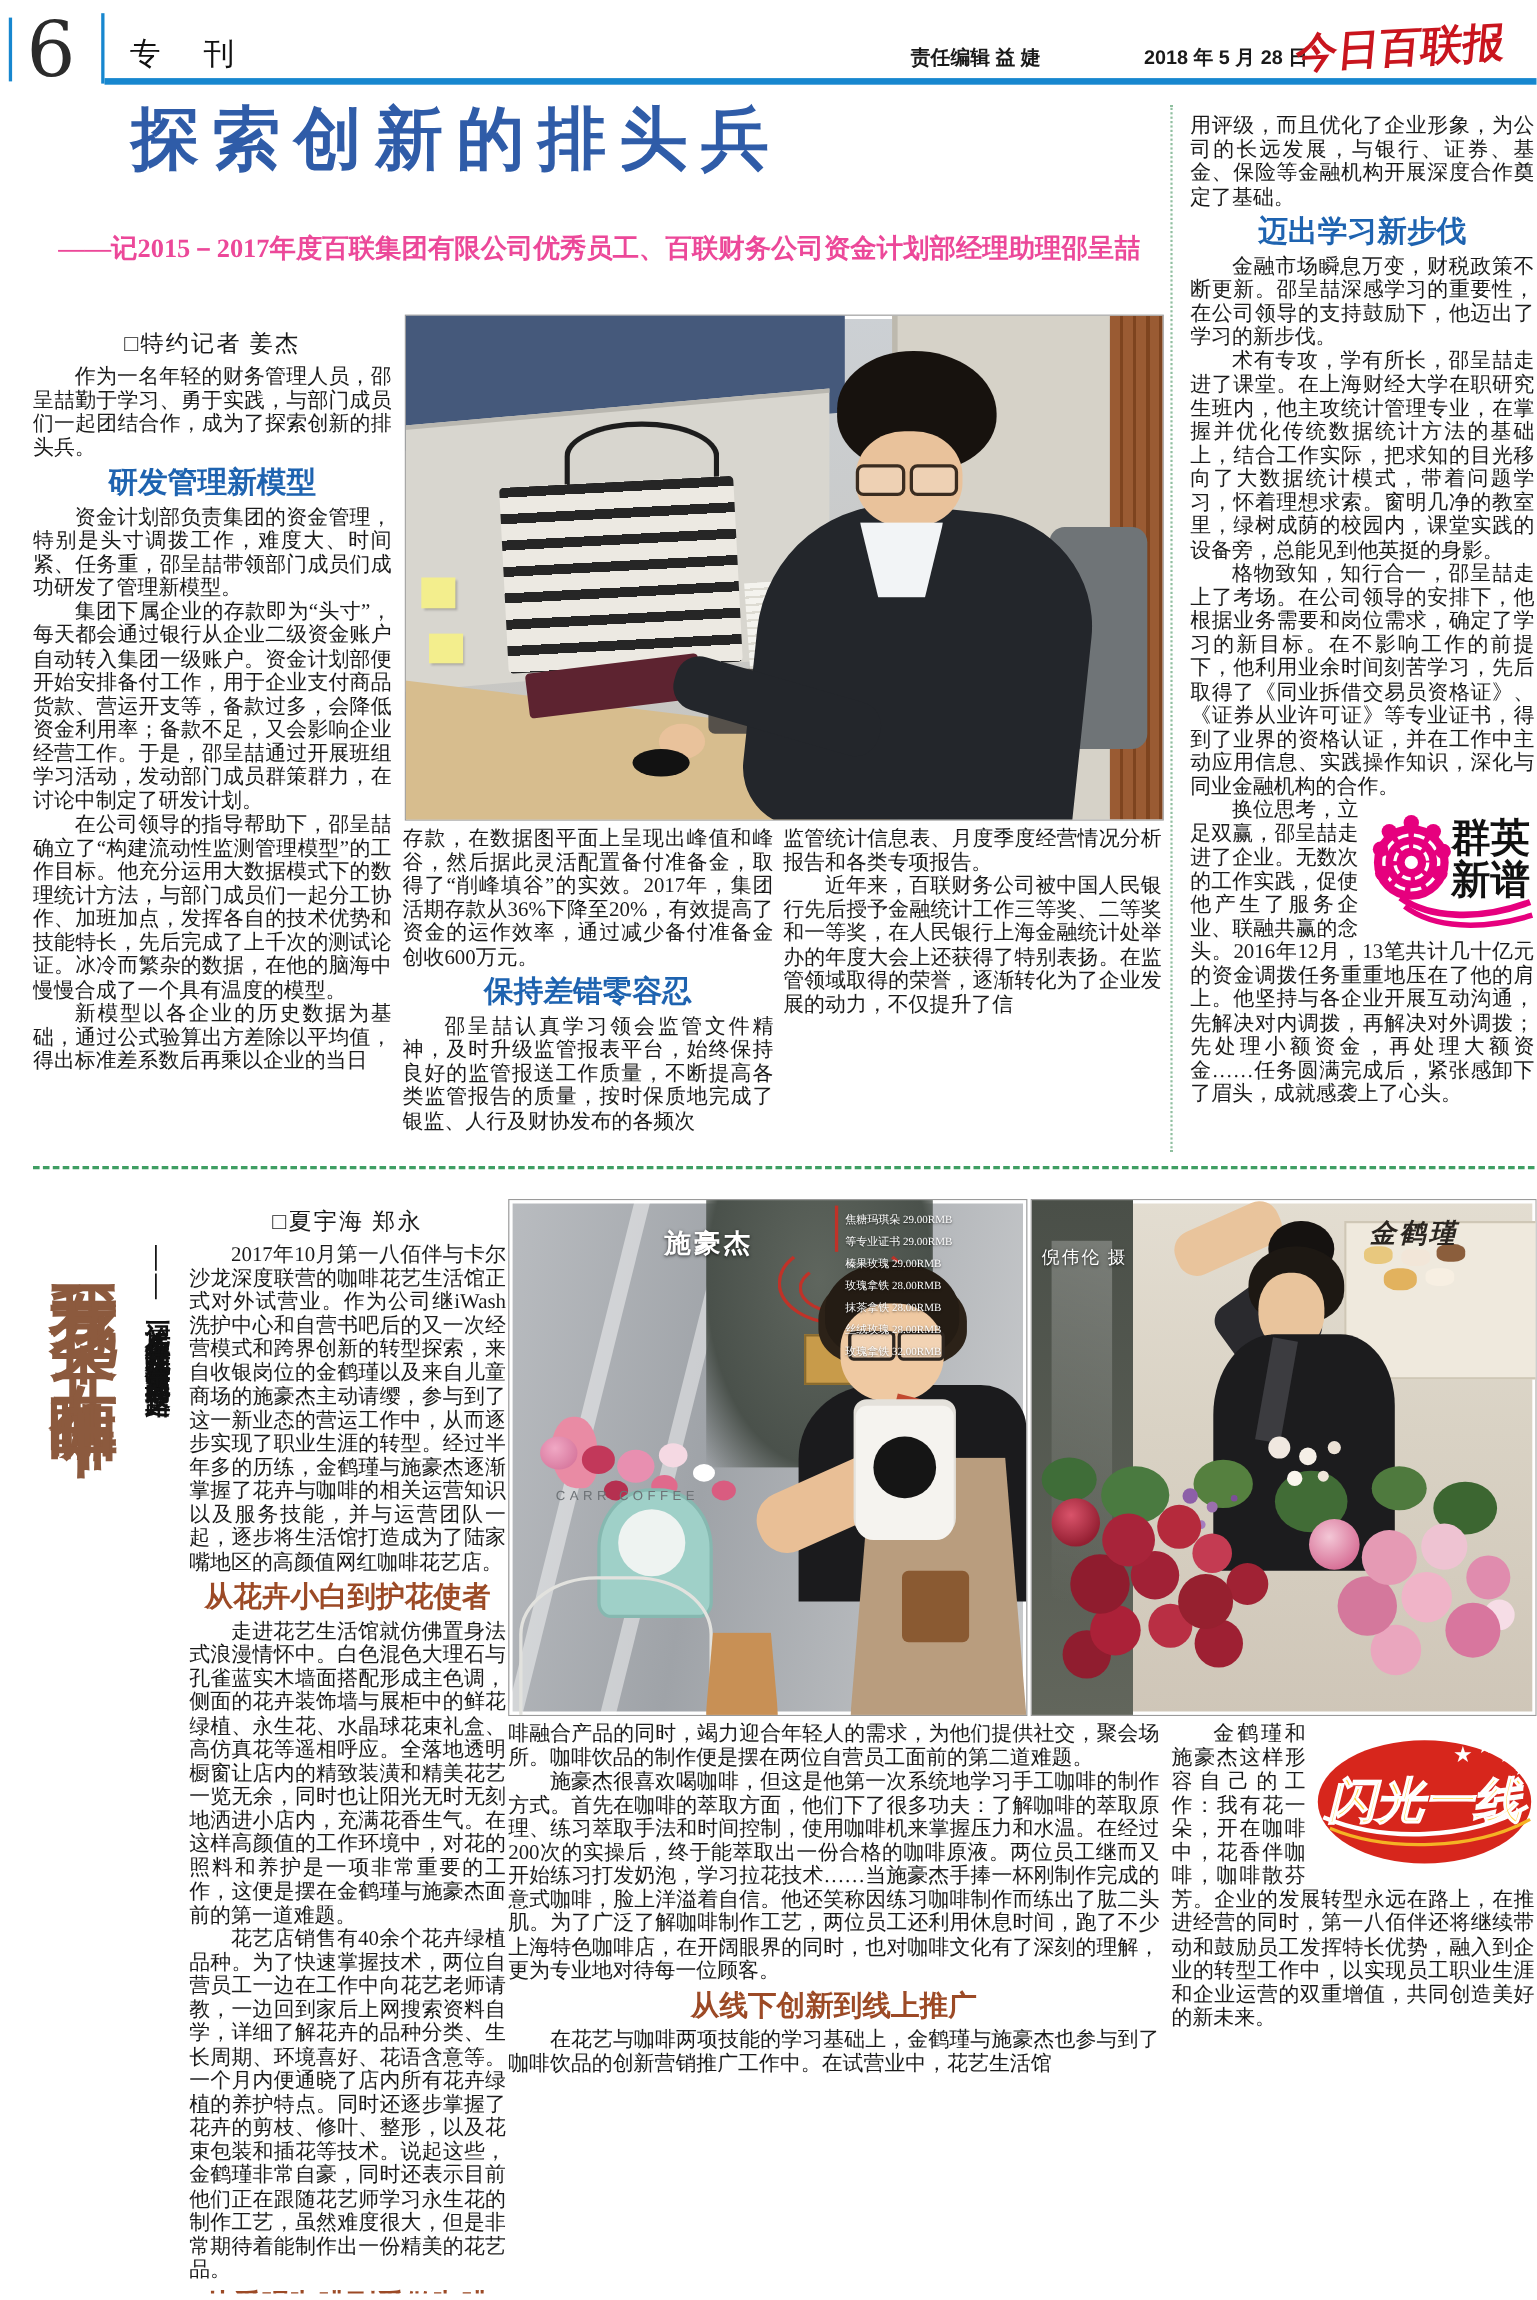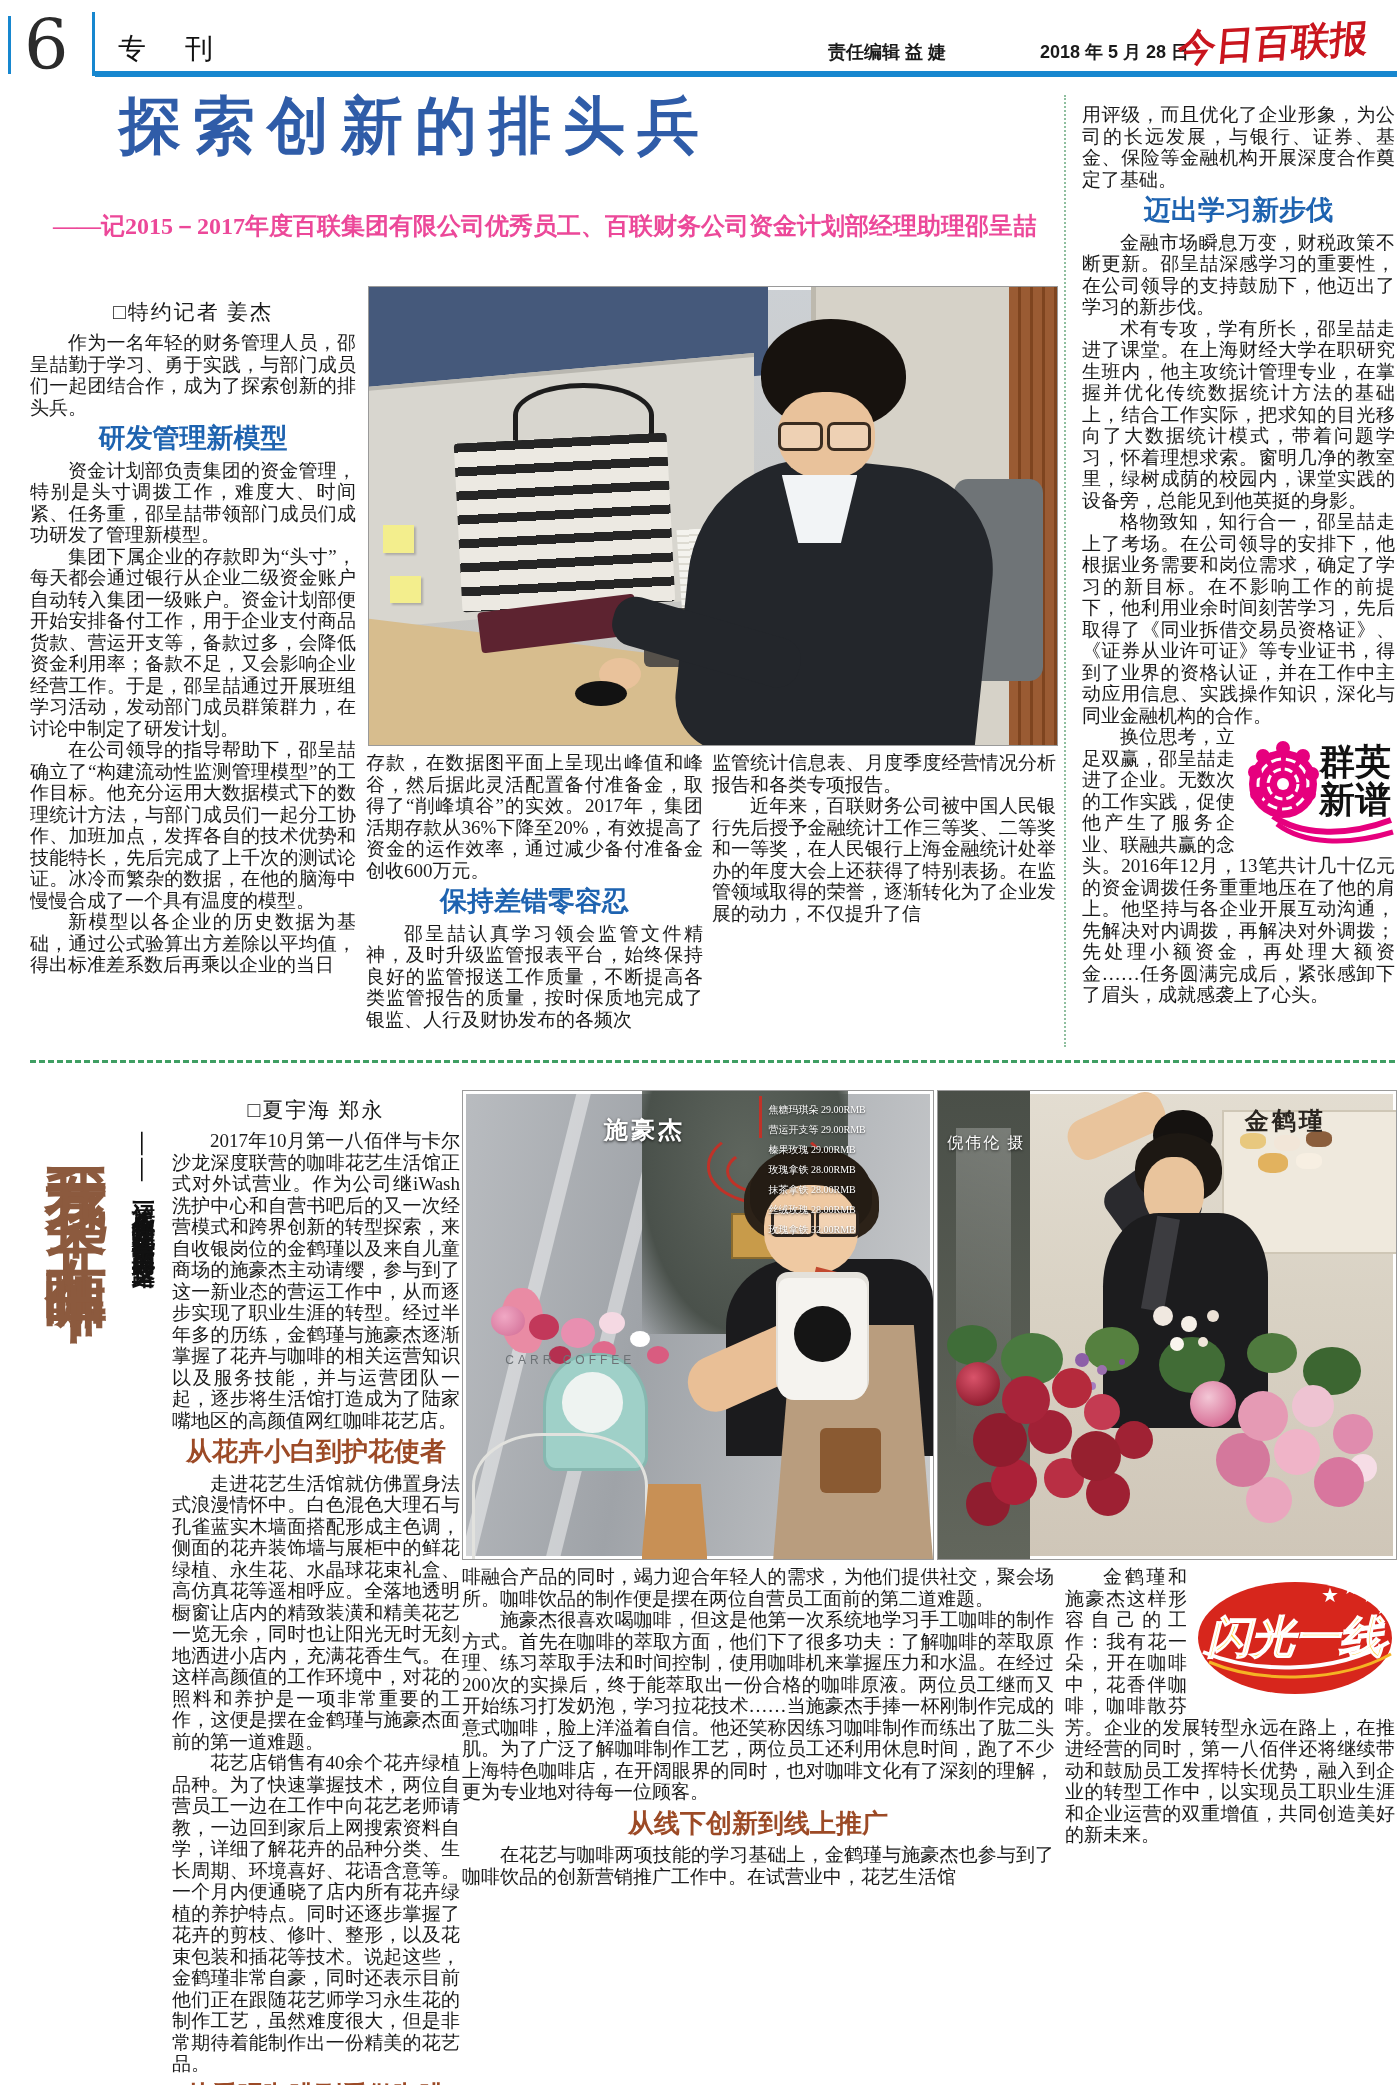--- a/index.html
+++ b/index.html
@@ -87,21 +87,21 @@
   .p2-face{left:45%;top:14%;width:13%;height:15%;background:#e9c49c;border-radius:46%;}
   .p2-arm-up{left:28%;top:3%;width:22%;height:9%;background:#e9c49c;border-radius:18px;transform:rotate(-24deg);}
   .p2-sleeve{left:38%;top:16%;width:18%;height:16%;background:#2a2a2e;border-radius:16px;transform:rotate(-36deg);}
   .p2-body{left:36%;top:26%;width:36%;height:46%;background:#1c1c1e;border-radius:34% 30% 6% 6%;}
   .p2-strap{left:46%;top:27%;width:5%;height:20%;background:#3c3c40;transform:rotate(10deg);}
   .p2-greens{left:2%;top:50%;width:50px;height:40px;border-radius:50%;background:#3f6d38;box-shadow:60px 14px 0 6px #4a7a40,140px 4px 0 2px #55803f,220px 20px 0 8px #416c36,300px 8px 0 0 #4f7a3e,360px 26px 0 4px #3c6631;}
   .p2-roses-red{left:4%;top:58%;width:44px;height:44px;border-radius:50%;background:radial-gradient(circle at 40% 35%,#d9536a,#941f32 72%);box-shadow:48px 16px 0 2px #a8243a,94px 4px 0 -2px #b52a3c,22px 56px 0 5px #8f1c2e,72px 48px 0 0 #a12136,124px 28px 0 -4px #c43b52,118px 72px 0 3px #96202f,36px 98px 0 1px #ab2138,86px 94px 0 -2px #b92f44,156px 56px 0 -3px #a02234,10px 120px 0 0 #901d2f,130px 110px 0 0 #9e2033;}
   .p2-roses-pink{left:55%;top:62%;width:46px;height:46px;border-radius:50%;background:radial-gradient(circle at 40% 35%,#f3c7d6,#d76f96 75%);box-shadow:50px 12px 0 2px #e59ab4,100px 2px 0 -2px #eec3d2,30px 56px 0 4px #d4789c,84px 48px 0 0 #f0b4c8,140px 30px 0 -3px #e08cae,126px 78px 0 2px #d8769e,56px 96px 0 0 #eaa6be,150px 64px 0 -9px #f6dde6;}
   .p2-white-spray{left:47%;top:46%;width:20px;height:20px;border-radius:50%;background:#f0e8e0;box-shadow:26px 8px 0 -2px #f5efe7,50px 0 0 -4px #ece2d6,14px 28px 0 -3px #faf5ee,40px 26px 0 -5px #efe6da;}
   .p2-purple{left:30%;top:56%;width:14px;height:14px;border-radius:50%;background:#8d5fa8;box-shadow:20px 10px 0 -2px #9b6fae,40px 2px 0 -4px #7d4f98,10px 26px 0 -3px #a57cc0;}
-  #photo2 .photo-label{left:67%;top:3%;color:#2a2520;}
+  #photo2 .photo-label{left:67%;top:3%;color:#2a2520;font-style:italic;}
   .photo-credit{position:absolute;left:2%;top:9%;color:#fff;font-size:16px;letter-spacing:2px;text-shadow:0 1px 3px rgba(0,0,0,.8);}
   
   #vtitle{position:absolute;left:34px;top:1116px;height:910px;writing-mode:vertical-rl;font-family:"DejaVu Sans",sans-serif;font-weight:bold;font-size:62px;color:#8c5a3e;letter-spacing:8px;display:flex;}
   #vtitle span{display:block;}
   #vtitle .gap{height:44px;}
   #vsubtitle{position:absolute;left:128px;top:1132px;height:860px;writing-mode:vertical-rl;font-size:23px;font-weight:bold;color:#111;letter-spacing:3px;}
   
   #seal{float:right;width:152px;height:118px;margin:6px 0 0 8px;}
   #logo{float:right;width:200px;height:136px;margin:6px 0 0 8px;}
 </style>
@@ -236,21 +236,21 @@
   <div class="ph p1-glasses2"></div>
   <div class="ph p1-strap"></div>
   <div class="ph p1-apron"></div>
   <div class="ph p1-pocket"></div>
   <div class="ph p1-arm"></div>
   <div class="ph p1-cup"></div>
   <div class="ph p1-cup-logo"></div>
   <div class="p1-sign">CARR COFFEE</div>
   <div class="p1-menu">
     <div>焦糖玛琪朵  29.00RMB</div>
-    <div>营运开支等  29.00RMB</div>
+    <div>等专业证书  29.00RMB</div>
     <div>榛果玫瑰  29.00RMB</div>
     <div>玫瑰拿铁  28.00RMB</div>
     <div>抹茶拿铁  28.00RMB</div>
     <div>丝绒玫瑰  28.00RMB</div>
     <div>玫瑰拿铁  32.00RMB</div>
   </div>
   <div class="photo-label">施豪杰</div>
 </div>
 
 <div id="photo2" class="photo">

